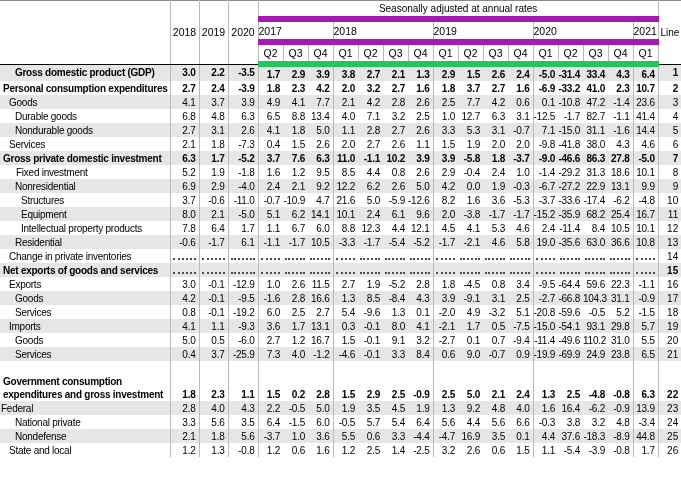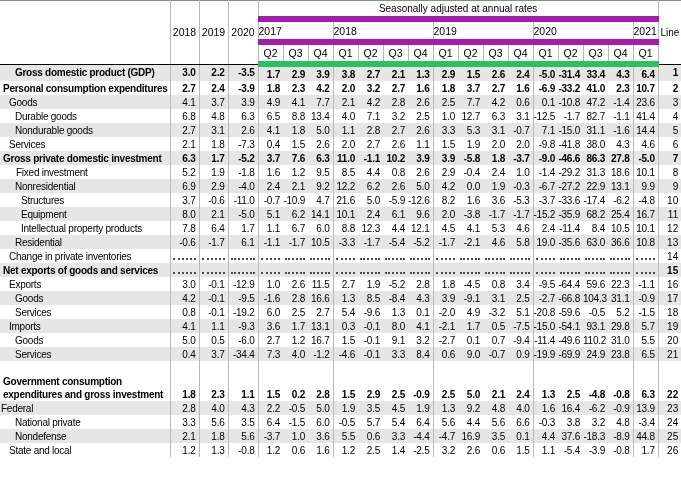--- a/index.html
+++ b/index.html
@@ -552,21 +552,21 @@
           <td class="val">-49.6</td>
           <td class="val">110.2</td>
           <td class="val">31.0</td>
           <td class="val vl">5.5</td>
           <td class="ln vl">20</td>
         </tr>
         <tr class="shade ">
           <td class="lab" style="padding-left: 15px;">Services</td>
           <td class="val vl">0.4</td>
           <td class="val vl">3.7</td>
-          <td class="val vl">-34.4</td>
+          <td class="val vl">-25.9</td>
           <td class="val vl">7.3</td>
           <td class="val">4.0</td>
           <td class="val">-1.2</td>
           <td class="val vl">-4.6</td>
           <td class="val">-0.1</td>
           <td class="val">3.3</td>
           <td class="val">8.4</td>
           <td class="val vl">0.6</td>
           <td class="val">9.0</td>
           <td class="val">-0.7</td>

